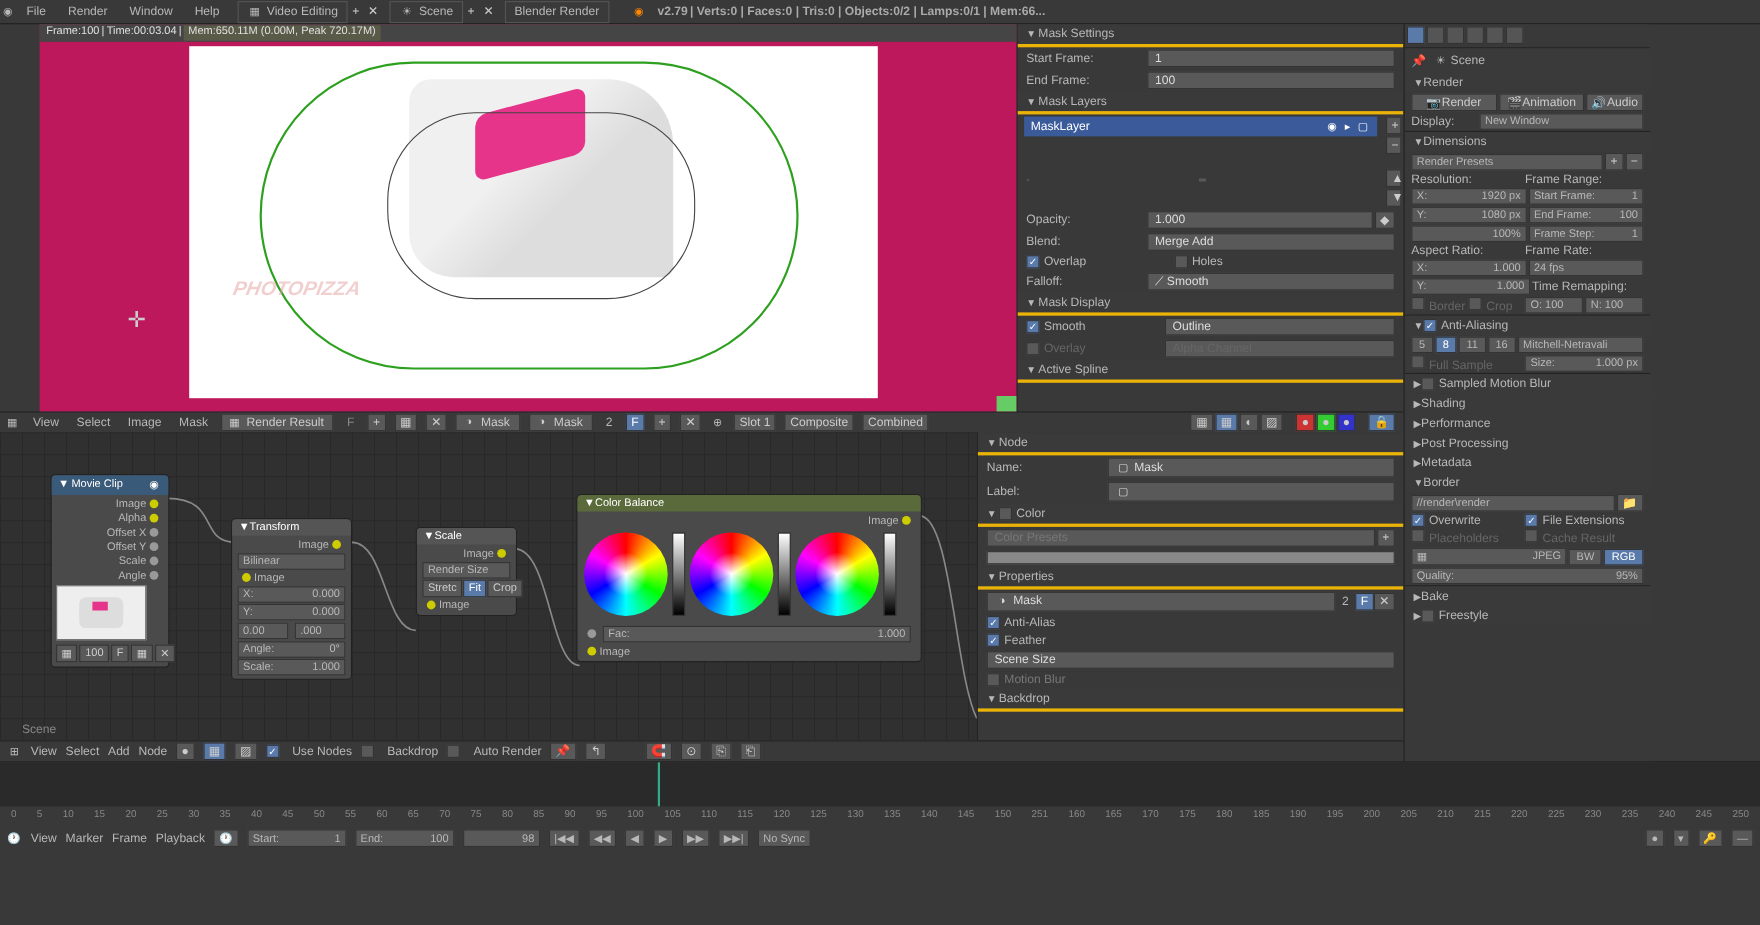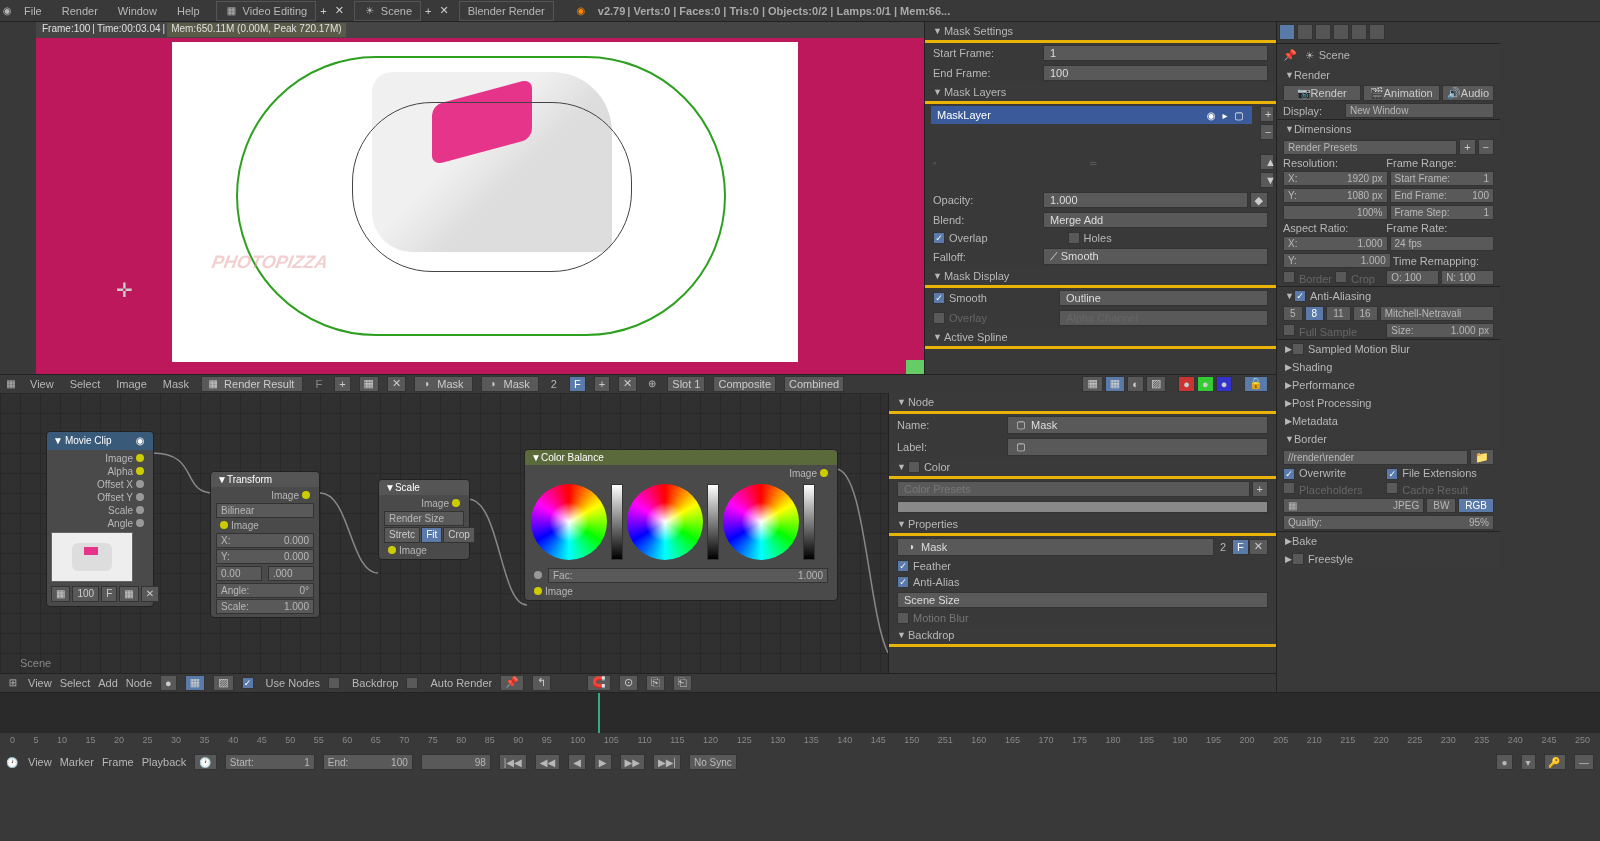--- a/index.html
+++ b/index.html
@@ -424,25 +424,25 @@
           </div>
         <div class="panel-hdr">Properties</div>
         <div class="row">
           <div class="input-box" style="flex:1"><span class="icon">◑</span> <span>Mask</span></div>
           <span style="padding:0 6px">2</span>
           <span class="btn-sm" style="background:#5a7aaa;color:#fff">F</span>
           <span class="btn-sm">✕</span>
         </div>
         <div class="row">
             <span class="chk on"></span>
+            <span>Anti-Alias</span>
+          </div>
+        <div class="row">
+            <span class="chk on"></span>
             <span>Feather</span>
-          </div>
-        <div class="row">
-            <span class="chk on"></span>
-            <span>Anti-Alias</span>
           </div>
         <div class="row">
             <div class="input-box">Scene Size</div>
           </div>
         <div class="row">
             <span class="chk"></span>
             <span style="color:#777">Motion Blur</span>
           </div>
         <div class="panel-hdr">Backdrop</div>
       </div>

